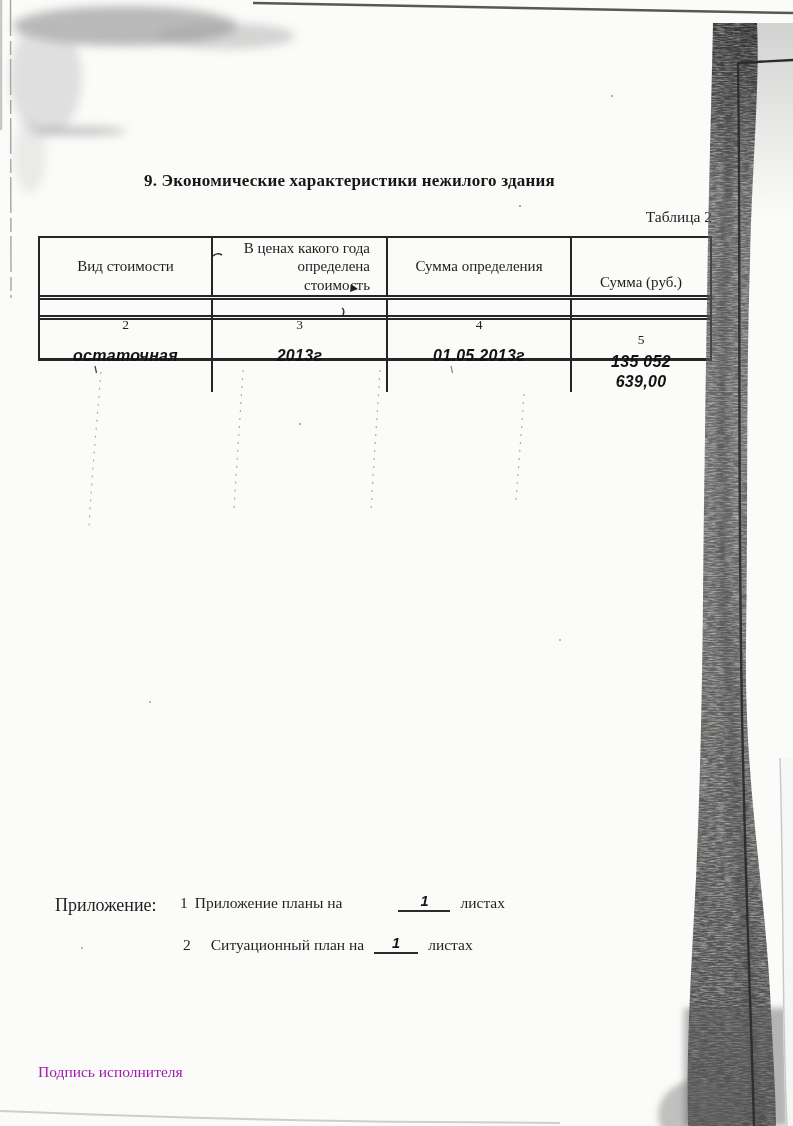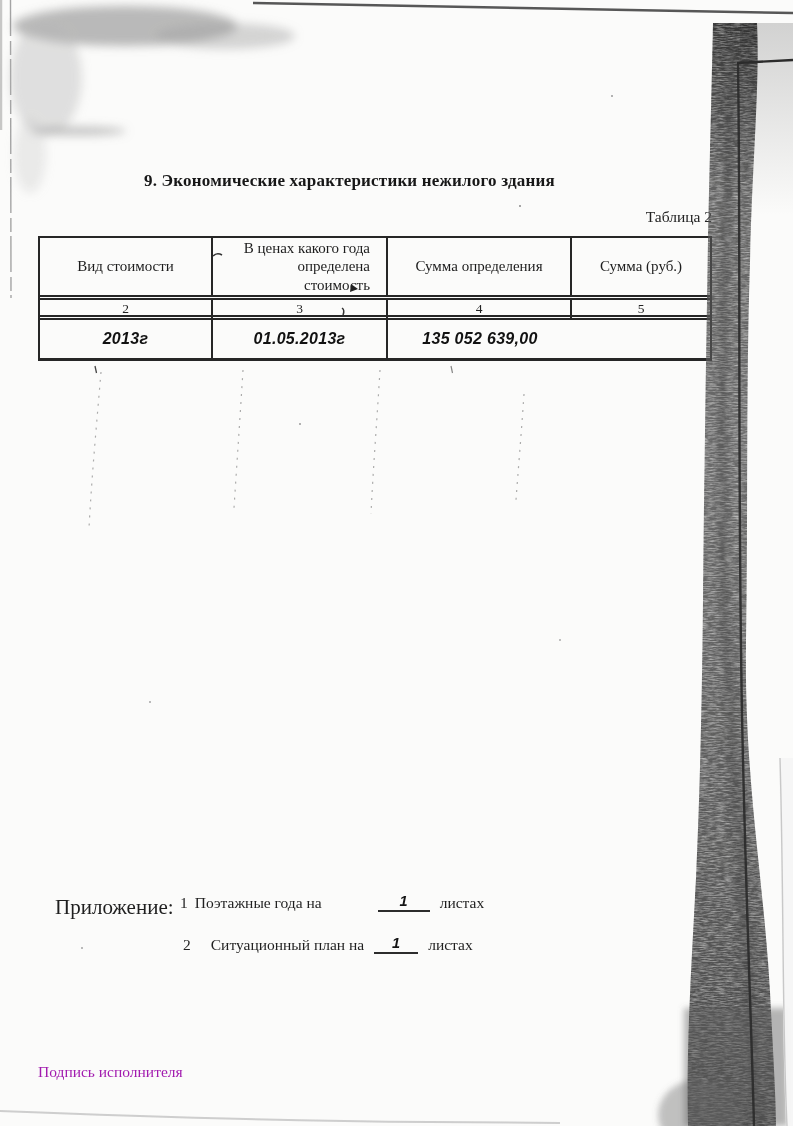--- a/index.html
+++ b/index.html
@@ -33,32 +33,32 @@
   }
   .tr { display:grid; grid-template-columns:173px 175px 184px 1fr; }
   .tr-head { height:62px; border-bottom:5px double #262626; }
   .tr-nums { height:20px; border-bottom:5px double #262626; }
   .tr-data { height:38px; }
   .td {
     border-right:2px solid #262626;
     display:flex; align-items:center; justify-content:center;
     text-align:center; padding:1px 20px; line-height:1.22;
   }
-  .td:last-child { border-right:none; }
+  .td:last-child { border-right:none;margin-top:31px; }
   .tr-head .td { font-size:15px; color:#1d1d1d; }
   .tr-head .td.c2 { padding:1px 16px;text-align:right; }
   .tr-nums .td { font-size:13.5px; color:#222; }
   .tr-data .td {
     font-family:"Liberation Sans", sans-serif;
     font-style:italic; font-weight:bold;
     font-size:16px; letter-spacing:.3px; color:#121212;
   }
 
   
-  .appendix-label { position:absolute; left:55px; top:895px; font-size:21px; }
+  .appendix-label { position:absolute; left:55px; top:895px; font-size:18px; }
   .app-item { position:absolute; display:flex; align-items:flex-end; font-size:15.5px; }
   .app-item-1 { left:180px; top:893px; }
   .app-item-2 { left:183px; top:935px; }
   .app-num { margin-right:7px; }
   .app-item-2 .app-num { margin-right:20px; }
   .app-value {
     display:inline-block; text-align:center;
     border-bottom:2px solid #2c2c2c;
     font-family:"Liberation Sans", sans-serif;
     font-style:italic; font-weight:bold; font-size:14.5px;
@@ -90,31 +90,32 @@
       <div class="td c3">Сумма определения</div>
       <div class="td c4">Сумма  (руб.)</div>
     </div>
     <div class="tr tr-nums">
       <div class="td">2</div>
       <div class="td">3</div>
       <div class="td">4</div>
       <div class="td">5</div>
     </div>
     <div class="tr tr-data">
+      <div class="td">остаточная</div>
       <div class="td">2013г</div>
       <div class="td">01.05.2013г</div>
       <div class="td">135 052 639,00</div>
     </div>
   </div>
 
   <div class="appendix-label">Приложение:</div>
 
   <div class="app-item app-item-1">
     <span class="app-num">1</span>
-    <span class="app-text">Поэтажные года на</span>
+    <span class="app-text">Приложение планы на</span>
     <span class="app-value">1</span>
     <span class="app-suffix">листах</span>
   </div>
 
   <div class="app-item app-item-2">
     <span class="app-num">2</span>
     <span class="app-text">Ситуационный план на</span>
     <span class="app-value">1</span>
     <span class="app-suffix">листах</span>
   </div>

